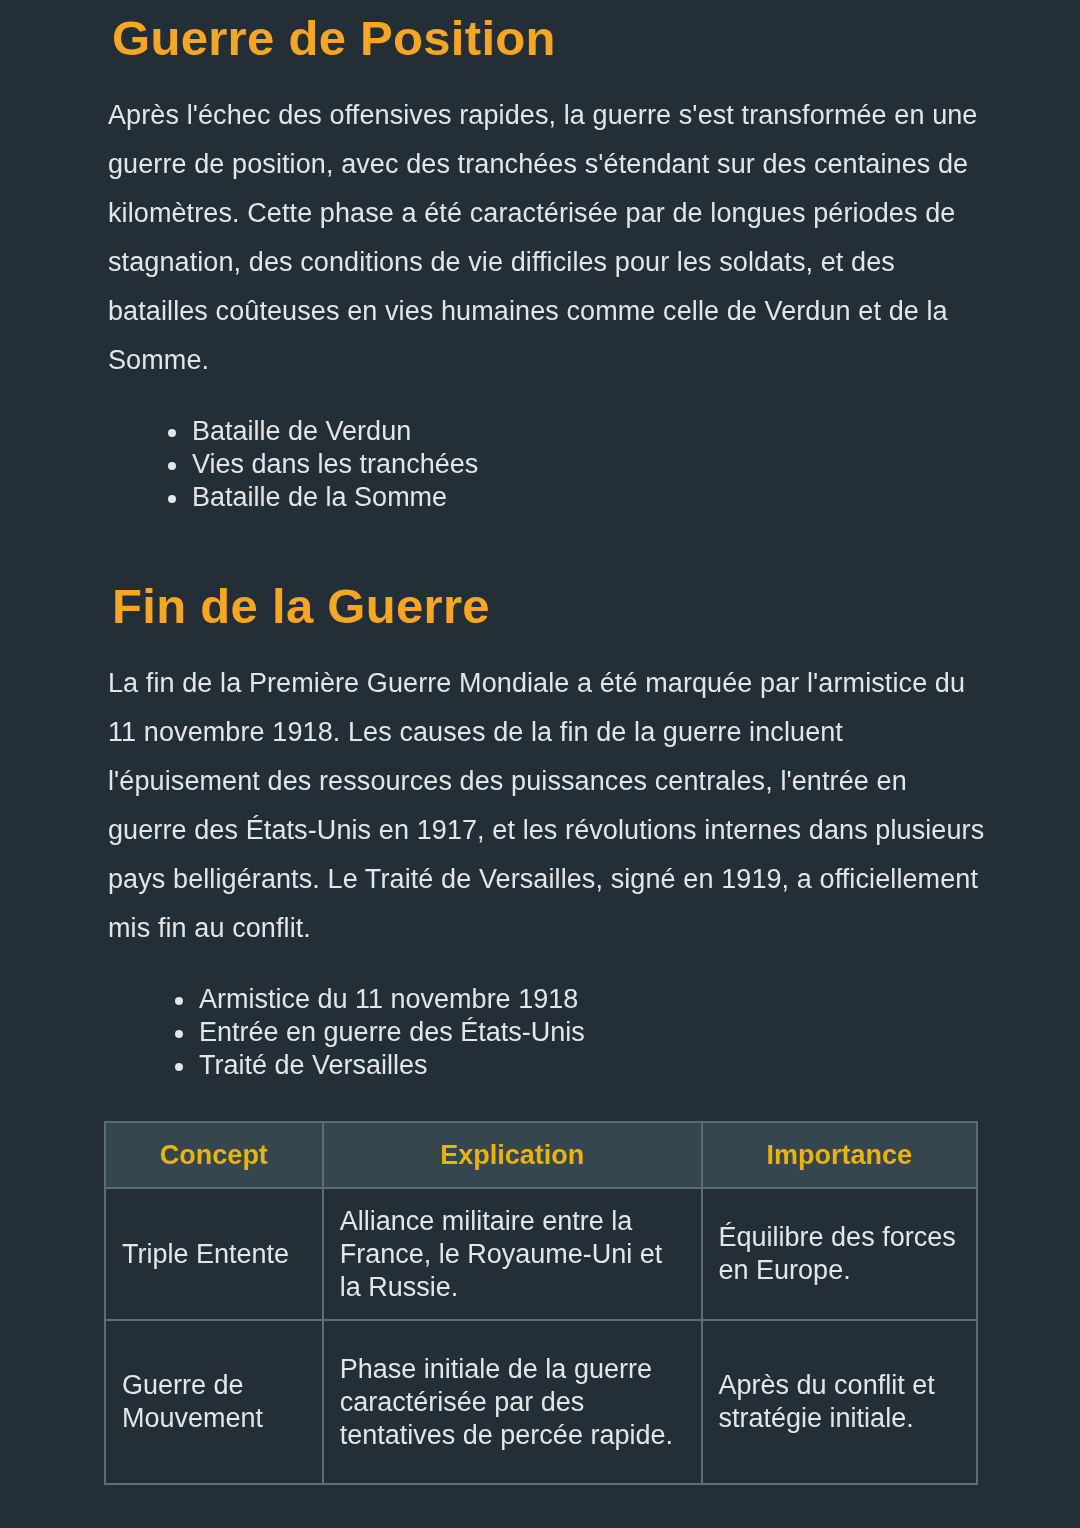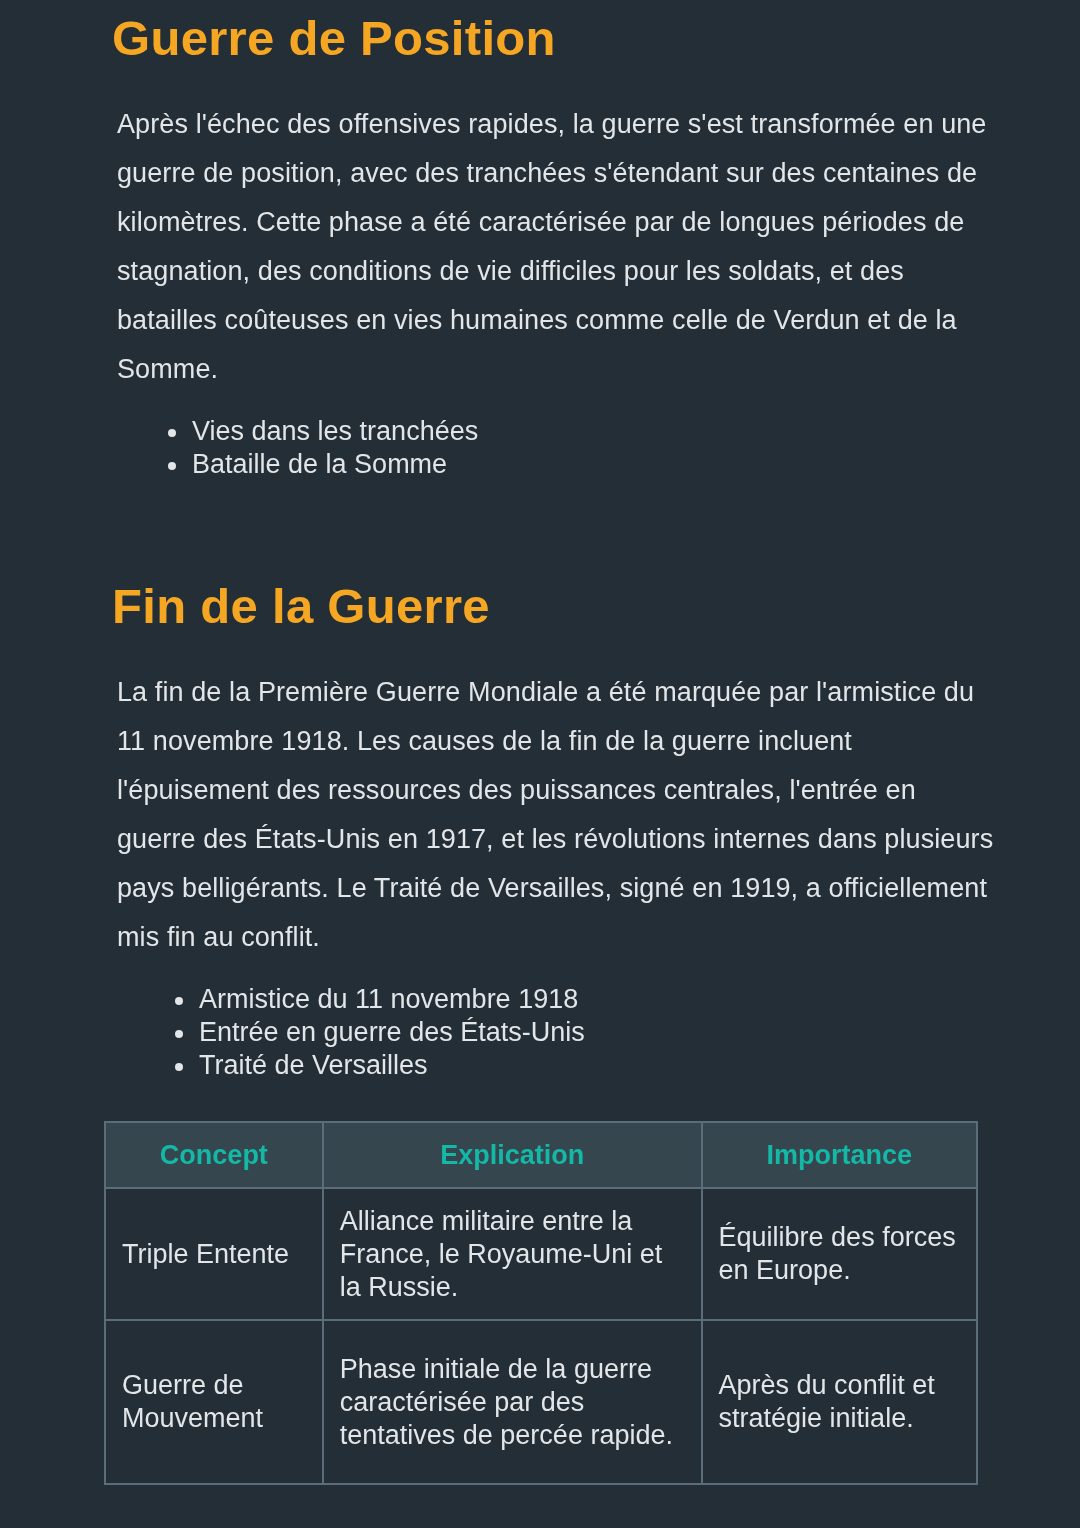--- a/index.html
+++ b/index.html
@@ -24,21 +24,21 @@
       font-size: 49px;
       margin: 8px;
       line-height: 60px;
       letter-spacing: 0.3px;
     }
     .h-first { position: absolute; top: 0; left: 0; }
     .h-second { position: absolute; top: 568px; left: 0; }
     p.body {
       font-size: 27px;
       line-height: 49px;
-      margin: 13px;
+      margin: 4px;
       color: #e3e6e8;
       letter-spacing: 0.1px;
     }
     .p-first { position: absolute; top: 87px; left: 0; width: 880px; }
     .p-second { position: absolute; top: 655px; left: 0; width: 880px; }
     ul.bullets {
       margin: 0;
       padding: 0;
       list-style: none;
       font-size: 27px;
@@ -67,21 +67,21 @@
       left: 0;
       width: 874px;
       border-collapse: collapse;
       font-size: 27px;
     }
     table.concepts th, table.concepts td {
       border: 2px solid #5a6d78;
     }
     table.concepts th {
       background: #35464f;
-      color: #14b8a6;
+      color: #eab308;
       font-weight: bold;
       height: 64px;
       text-align: center;
       padding: 0 16px;
     }
     table.concepts td {
       padding: 14px 16px;
       line-height: 33px;
       vertical-align: middle;
       color: #e3e6e8;
@@ -93,20 +93,21 @@
     tr.row2 td { height: 134px; }
   </style>
 </head>
 <body>
 
 <div class="content">
 
   <h2 class="h-first">Guerre de Position</h2>
   <p class="body p-first">Après l'échec des offensives rapides, la guerre s'est transformée en une guerre de position, avec des tranchées s'étendant sur des centaines de kilomètres. Cette phase a été caractérisée par de longues périodes de stagnation, des conditions de vie difficiles pour les soldats, et des batailles coûteuses en vies humaines comme celle de Verdun et de la Somme.</p>
   <ul class="bullets ul-first">
+    <li>Bataille de Verdun</li>
     <li>Vies dans les tranchées</li>
     <li>Bataille de la Somme</li>
   </ul>
 
   <h2 class="h-second">Fin de la Guerre</h2>
   <p class="body p-second">La fin de la Première Guerre Mondiale a été marquée par l'armistice du 11 novembre 1918. Les causes de la fin de la guerre incluent l'épuisement des ressources des puissances centrales, l'entrée en guerre des États-Unis en 1917, et les révolutions internes dans plusieurs pays belligérants. Le Traité de Versailles, signé en 1919, a officiellement mis fin au conflit.</p>
   <ul class="bullets ul-second">
     <li>Armistice du 11 novembre 1918</li>
     <li>Entrée en guerre des États-Unis</li>
     <li>Traité de Versailles</li>

